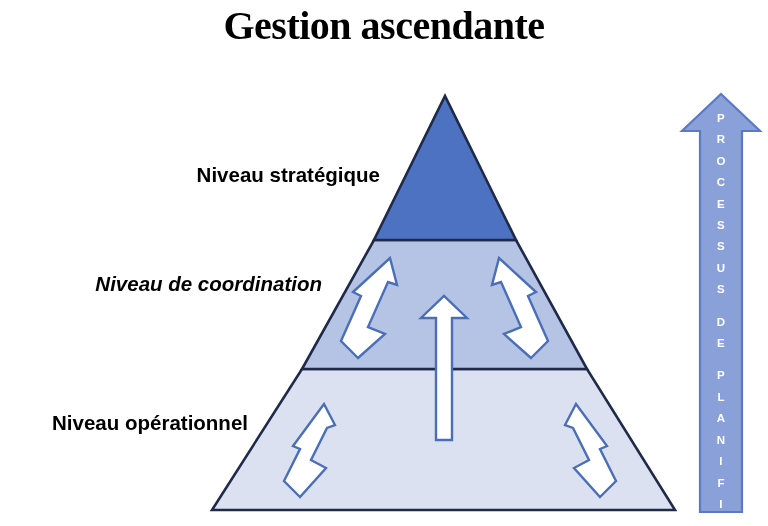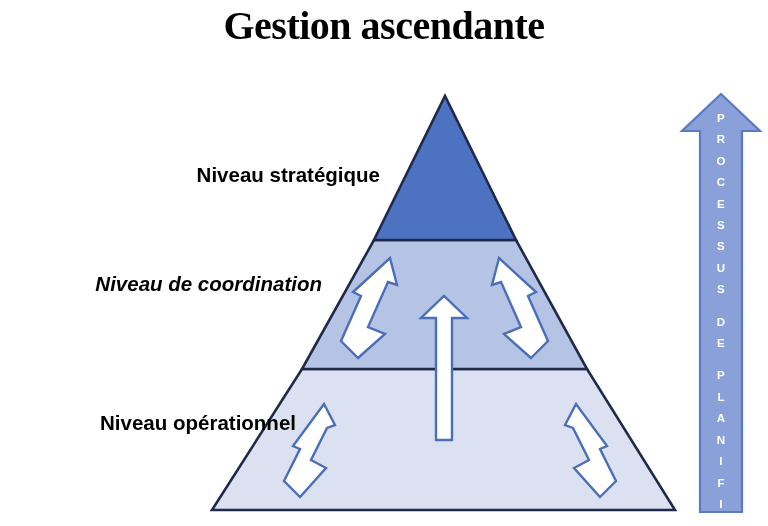--- a/index.html
+++ b/index.html
@@ -40,21 +40,21 @@
     position: absolute;
     font-size: 20.5px;
     font-weight: 700;
     color: #000000;
     white-space: nowrap;
     text-align: right;
     font-family: "Liberation Sans", sans-serif;
   }
   #label-strategic { left: 0; top: 163px; width: 380px; }
   #label-coordination { left: 0; top: 272px; width: 322px; font-style: italic; }
-  #label-operational { left: 0; top: 411px; width: 248px; padding-left: 48px; }
+  #label-operational { left: 0; top: 411px; width: 248px; }
 
   #process-arrow-text {
     position: absolute;
     left: 700px;
     top: 108px;
     width: 42px;
     text-align: center;
     color: #ffffff;
     font-size: 11.5px;
     font-weight: 600;

